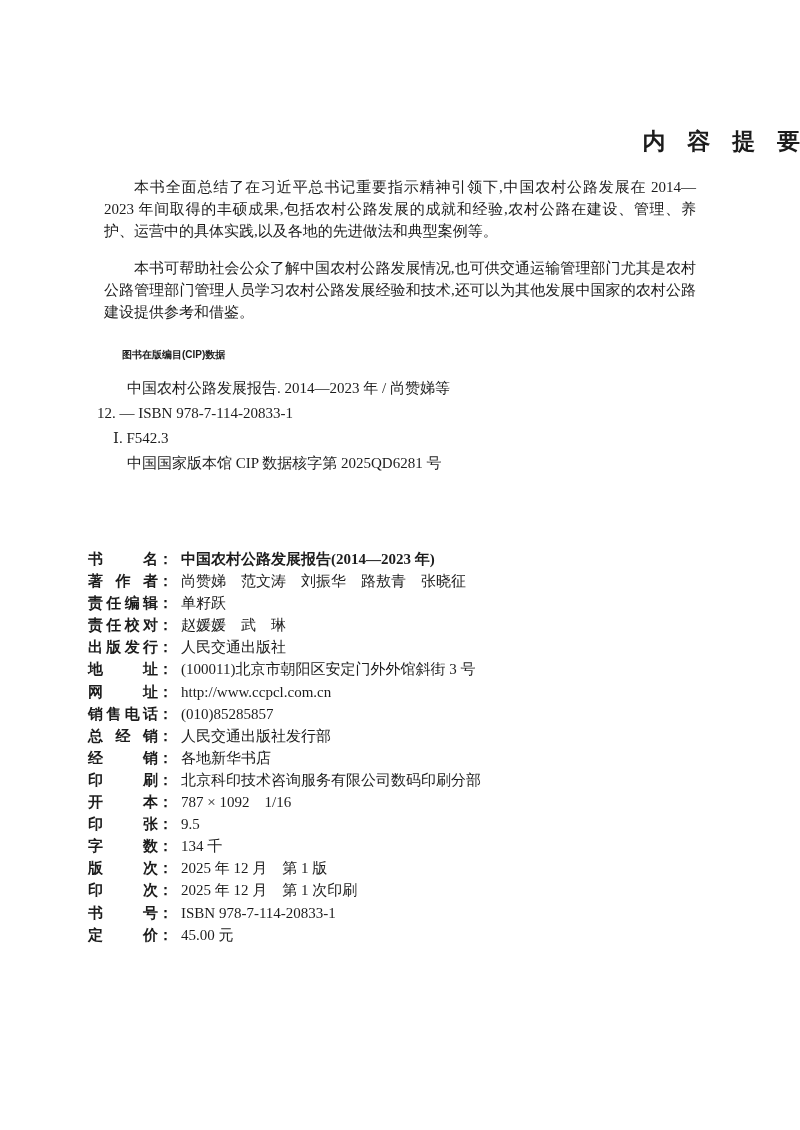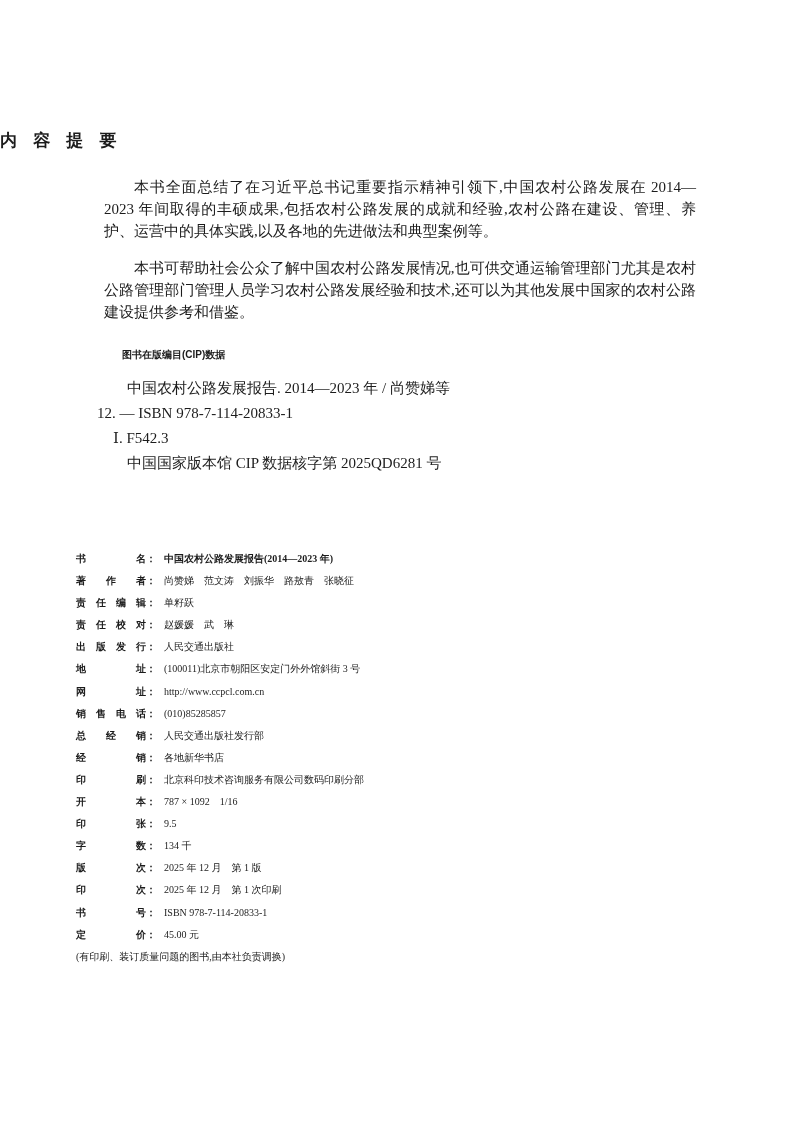--- a/index.html
+++ b/index.html
@@ -10,24 +10,24 @@
     background: #ffffff;
     color: #1c1c1c;
     overflow: hidden;
     font-family: "Liberation Serif", "DejaVu Serif", serif;
   }
   
   .summary-title {
     position: absolute;
     top: 131px; left: 0;
     width: 100%;
-    text-align: left;
+    text-align: right;
     font-family: "Liberation Sans", "DejaVu Sans", sans-serif;
     font-weight: 700;
-    font-size: 17px;
+    font-size: 23px;
     line-height: 20px;
   }
   .summary-title span { letter-spacing: 0.95em; margin-right: -0.95em; }
   .summary-body {
     position: absolute;
     top: 161px; left: 88px;
     width: 624px;
     font-size: 15px;
     line-height: 21.8px;
     text-align: justify;
@@ -51,23 +51,23 @@
   }
   .cip-line { margin: 0; }
   .cip-l0 { padding-left: 39px; }
   .cip-l1 { padding-left: 0; }
   .cip-l2 { padding-left: 9px; }
   .cip-l3 { padding-left: 25px; }
   .cip-l4 { padding-left: 39px; }
   
   .colophon {
     position: absolute;
-    top: 548px; left: 76px;
+    top: 548px; left: 88px;
     width: 660px;
-    font-size: 10px;
+    font-size: 15px;
   }
   .c-row { line-height: 22.1px; height: 22.1px; white-space: nowrap; }
   .c-label {
     display: inline-block;
     width: 70px;
     font-family: "Liberation Sans", "DejaVu Sans", sans-serif;
     font-weight: 700;
     text-align: justify;
     text-align-last: justify;
     vertical-align: baseline;
@@ -152,17 +152,16 @@
     <div class="c-row">
       <span class="c-label">印次</span><span class="c-colon">：</span><span class="c-val">2025 年 12 月　第 1 次印刷</span>
     </div>
     <div class="c-row">
       <span class="c-label">书号</span><span class="c-colon">：</span><span class="c-val">ISBN 978-7-114-20833-1</span>
     </div>
     <div class="c-row">
       <span class="c-label">定价</span><span class="c-colon">：</span><span class="c-val">45.00 元</span>
     </div>
 
-    <div class="c-notice">(有印刷、装订质量问题的图书,由本社负责调换)</div>
 
   </div>
 
 </div>
 
 </body></html>

